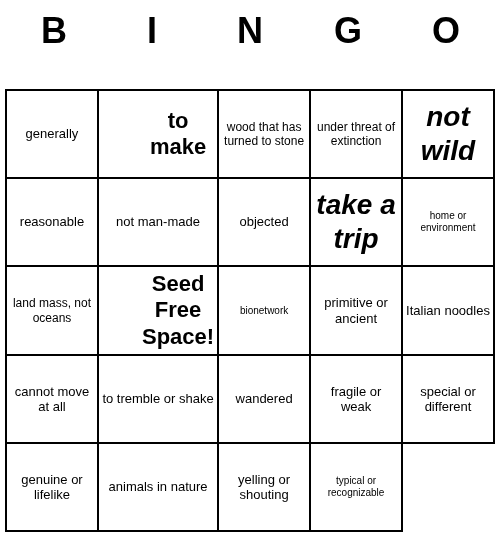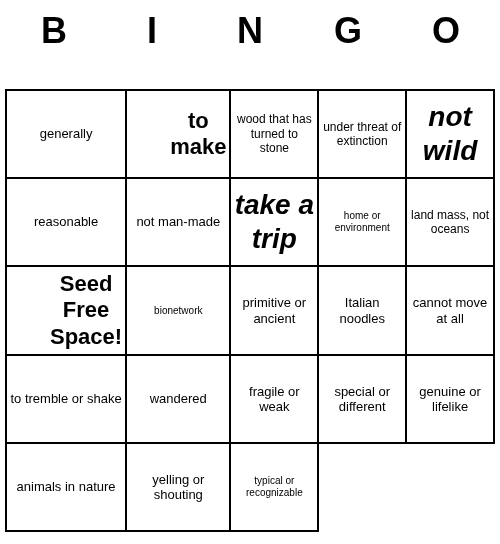--- a/index.html
+++ b/index.html
@@ -74,20 +74,21 @@
       <div class="header-cell">O</div>
     </div>
   <div class="grid">
   <div class="cell">generally</div>
       <div class="cell large">to make</div>
       <div class="cell small">wood that has turned to stone</div>
       <div class="cell small">under threat of extinction</div>
       <div class="cell xlarge">not wild</div>
       <div class="cell">reasonable</div>
       <div class="cell">not man-made</div>
+      <div class="cell">objected</div>
       <div class="cell xlarge">take a trip</div>
       <div class="cell xsmall">home or environment</div>
       <div class="cell small">land mass, not oceans</div>
       <div class="cell large">Seed Free Space!</div>
       <div class="cell xsmall">bionetwork</div>
       <div class="cell">primitive or ancient</div>
       <div class="cell">Italian noodles</div>
       <div class="cell">cannot move at all</div>
       <div class="cell">to tremble or shake</div>
       <div class="cell">wandered</div>

